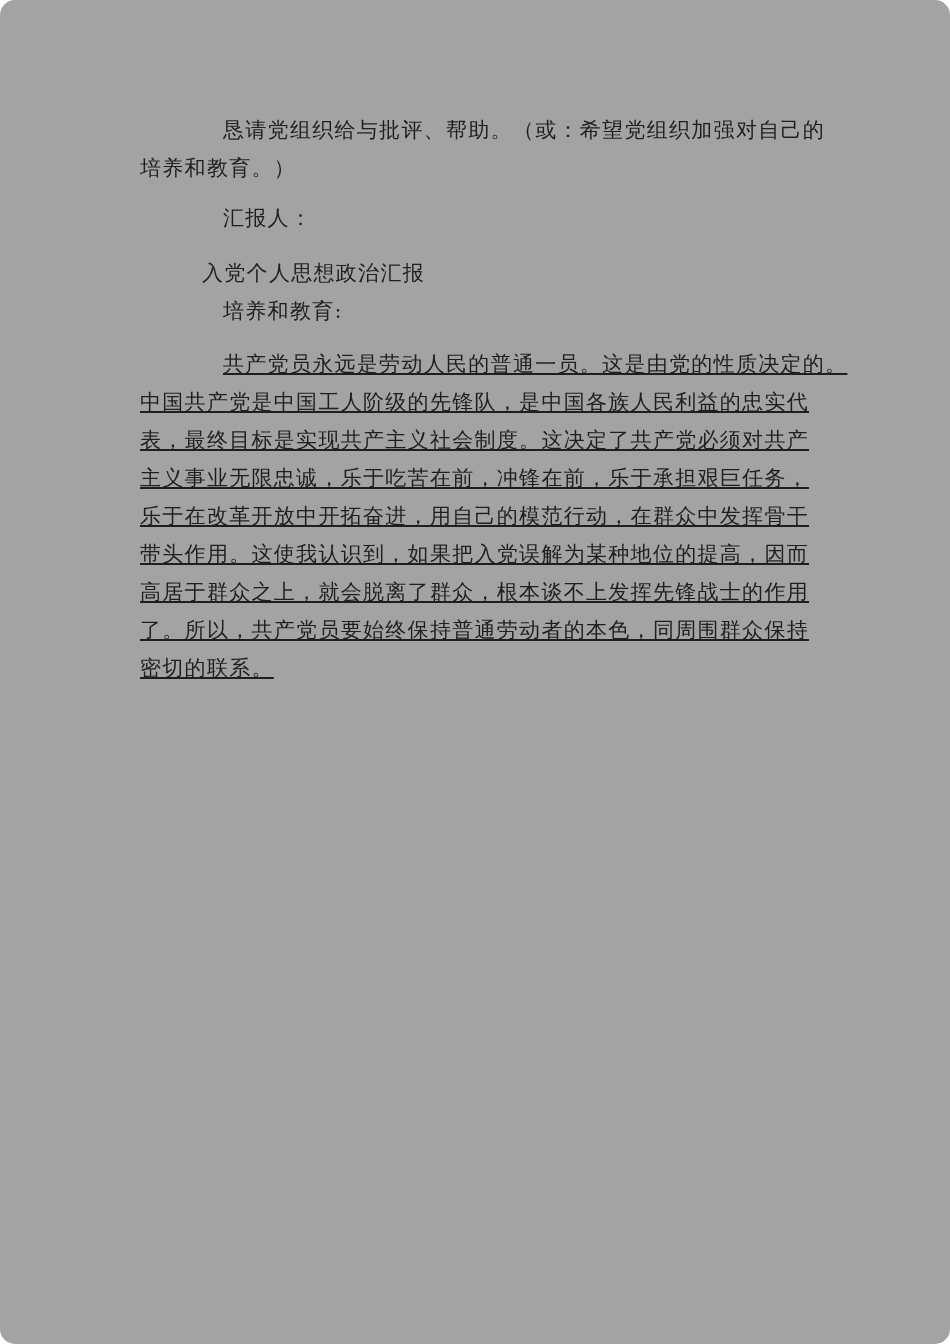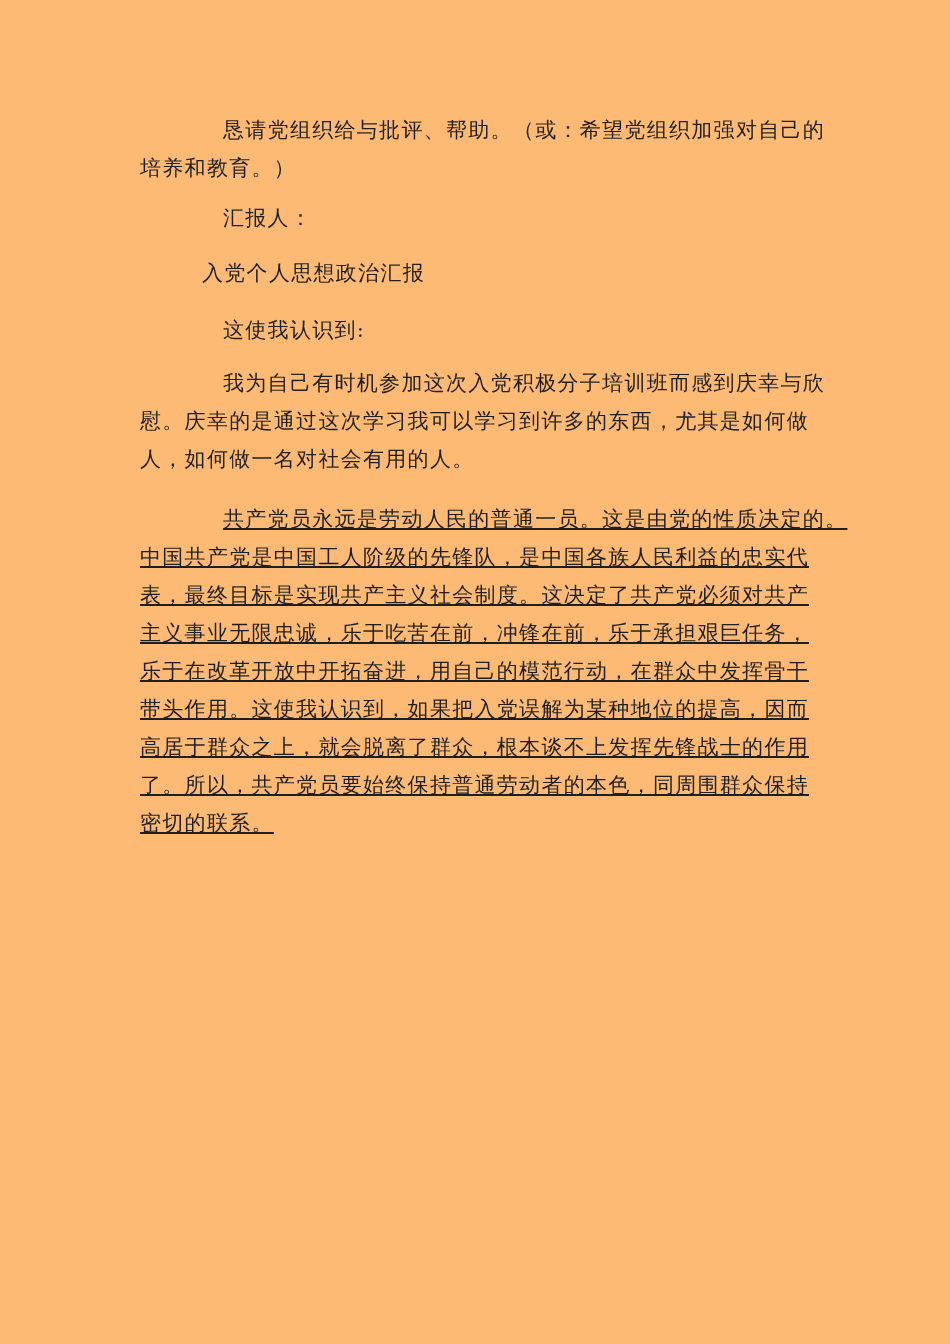--- a/index.html
+++ b/index.html
@@ -10,63 +10,61 @@
   body {
     width: 950px;
     height: 1344px;
     font-family: "DejaVu Serif", "Liberation Serif", serif;
   }
   .page {
     box-sizing: border-box;
     width: 950px;
     height: 1344px;
     padding: 111px 60px 0 140px;
-    background: #fdba74;
+    background: #a3a3a3;
     overflow: hidden;
+    border-radius: 15px;
   }
   .para {
     margin: 0;
     font-size: 21px;
     line-height: 38px;
     letter-spacing: 1.3px;
     font-weight: normal;
     color: #1f1f1f;
     white-space: pre-line;      
     text-indent: 83px;          
     width: 745px;
   }
   
   .m-a { margin-bottom: 12px; }
   .m-b { margin-bottom: 17px; }
   .m-c { margin-bottom: 14px; }
-  .m-d { margin-bottom: 19px; }
+  .m-d { }
   .m-e { margin-bottom: 15px; }
   .m-f { margin-bottom: 22px; }
   .m-g { margin-bottom: 25px; text-decoration: underline; }
   .title-para {
     text-indent: 62px;          
   }
 </style>
 </head>
 <body>
 
 <div class="page">
   <p class="para m-a">恳请党组织给与批评、帮助。（或：希望党组织加强对自己的
 培养和教育。）</p>
 
   <p class="para m-b">汇报人：</p>
 
 
   <p class="para m-d title-para">入党个人思想政治汇报</p>
 
-  <p class="para m-e">这使我认识到:</p>
+  <p class="para m-e">培养和教育:</p>
 
-  <p class="para m-f">我为自己有时机参加这次入党积极分子培训班而感到庆幸与欣
-慰。庆幸的是通过这次学习我可以学习到许多的东西，尤其是如何做
-人，如何做一名对社会有用的人。</p>
 
   <p class="para m-g">共产党员永远是劳动人民的普通一员。这是由党的性质决定的。
 中国共产党是中国工人阶级的先锋队，是中国各族人民利益的忠实代
 表，最终目标是实现共产主义社会制度。这决定了共产党必须对共产
 主义事业无限忠诚，乐于吃苦在前，冲锋在前，乐于承担艰巨任务，
 乐于在改革开放中开拓奋进，用自己的模范行动，在群众中发挥骨干
 带头作用。这使我认识到，如果把入党误解为某种地位的提高，因而
 高居于群众之上，就会脱离了群众，根本谈不上发挥先锋战士的作用
 了。所以，共产党员要始终保持普通劳动者的本色，同周围群众保持
 密切的联系。</p>

